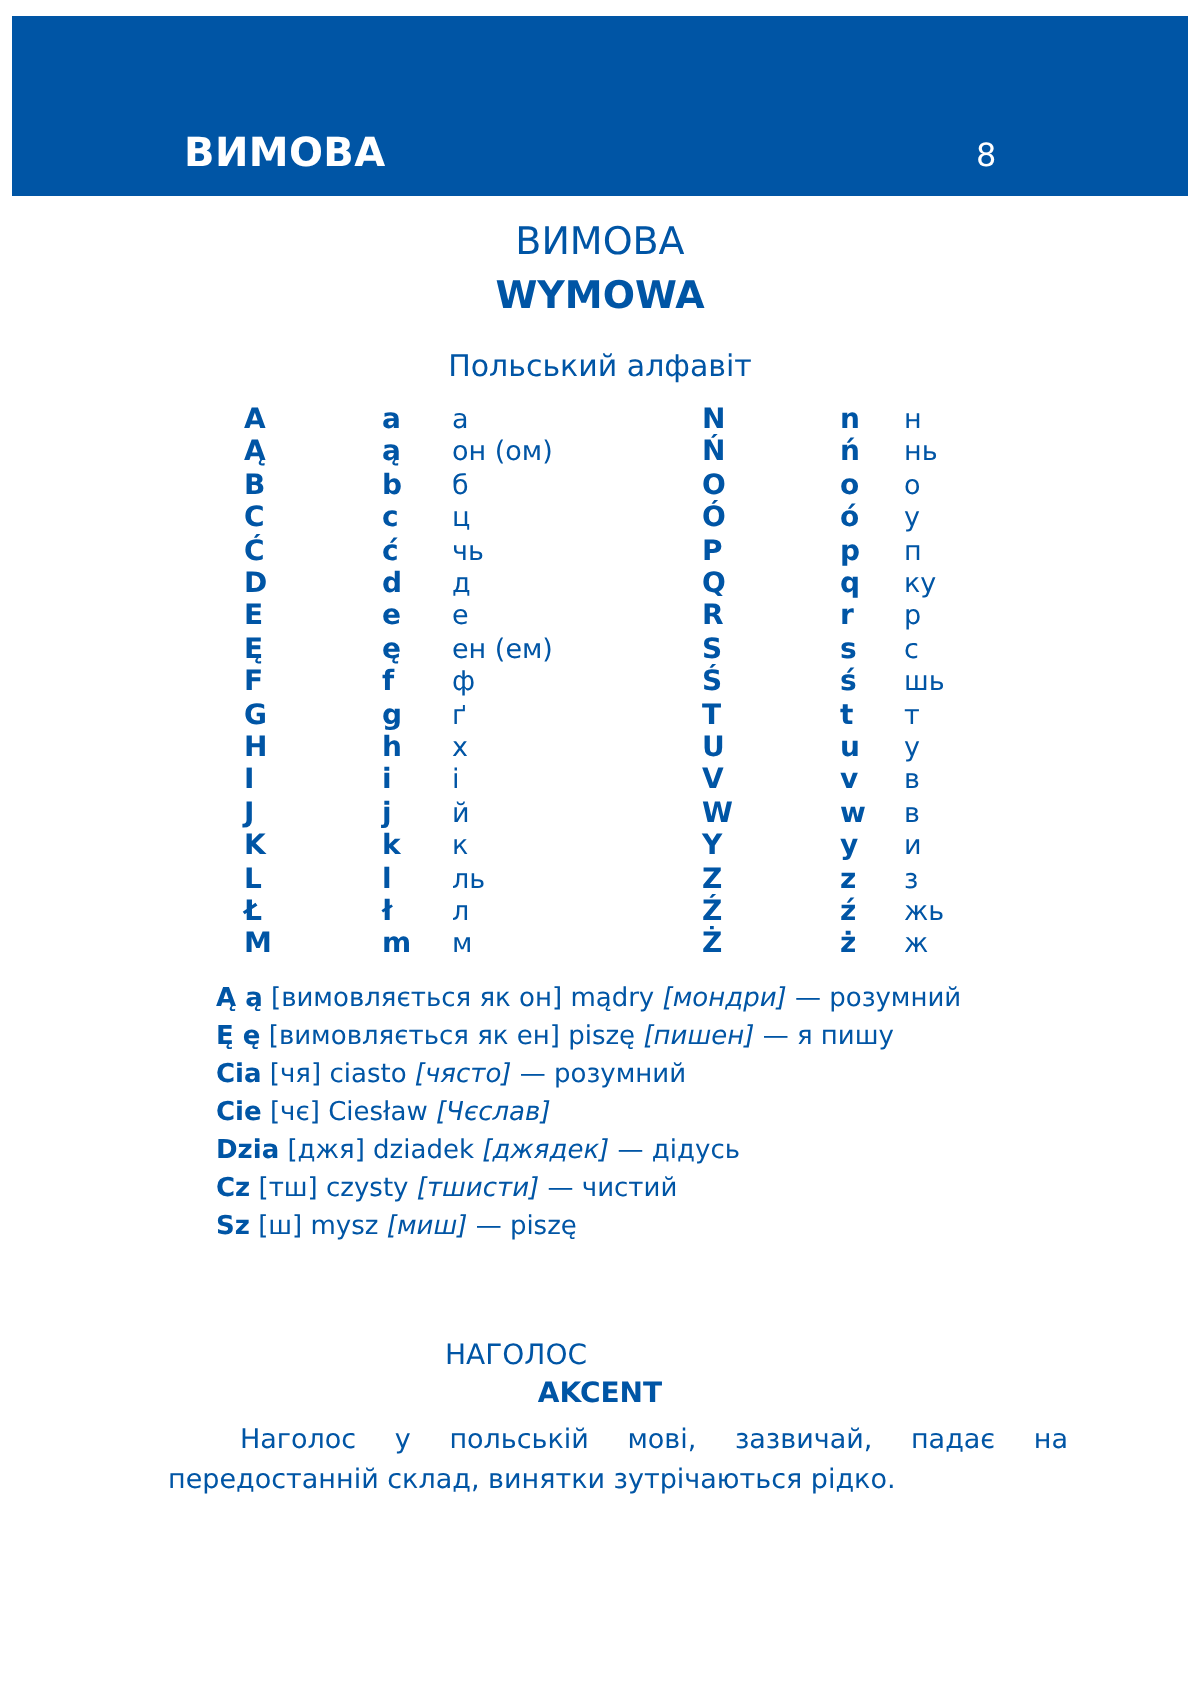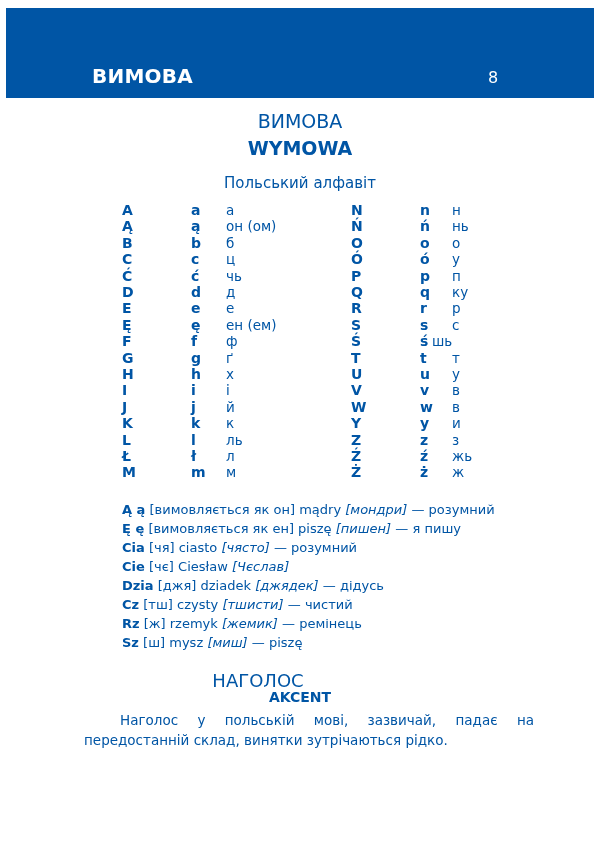--- a/index.html
+++ b/index.html
@@ -12,26 +12,26 @@
   .title-ua { position: absolute; left: 0; width: 600px; top: 110px; text-align: center; font-size: 19px; color: #0055A5; }
   .title-pl { position: absolute; left: 0; width: 600px; top: 137px; text-align: center; font-size: 19px; font-weight: bold; color: #0055A5; }
   .subtitle { position: absolute; left: 0; width: 600px; top: 174px; text-align: center; font-size: 15px; color: #0055A5; }
 
   .alphabet { position: absolute; left: 0; top: 200px; width: 600px; }
   .alpha-row { position: absolute; height: 16px; font-size: 14px; line-height: 16px; }
   .alpha-row .up { position: absolute; font-weight: bold; }
   .alpha-row .lo { position: absolute; font-weight: bold; }
   .alpha-row .cy { position: absolute; white-space: nowrap; font-size: 13.5px; }
 
-  .examples { position: absolute; left: 122px; top: 490px; width: 440px; margin-top: 10px; }
+  .examples { position: absolute; left: 108px; top: 490px; width: 440px; }
   .ex-line { height: 19px; font-size: 13px; line-height: 19px; white-space: nowrap; }
   .ex-line .k { font-weight: bold; }
   .ex-line .i { font-style: italic; }
 
-  .accent-ua { position: absolute; left: 0; width: 516px; top: 670px; text-align: center; font-size: 18px; }
+  .accent-ua { position: absolute; left: 0; width: 516px; top: 670px; text-align: center; font-size: 14px; }
   .accent-pl { position: absolute; left: 0; width: 600px; top: 689px; text-align: center; font-size: 14px; font-weight: bold; }
   .accent-text { position: absolute; left: 84px; width: 450px; top: 710px; font-size: 13.5px; font-weight: normal; line-height: 20px; text-align: justify; text-indent: 36px; }
 </style>
 </head>
 <body>
 
 <div class="header-band">
 </div>
 <div class="header-title">ВИМОВА</div>
 <div class="header-page">8</div>
@@ -162,21 +162,21 @@
       <span class="cy" style="left: 452px;">р</span>
     </div>
     <div class="alpha-row" style="top: 116.8px; left: 0px; width: 600px;">
       <span class="up" style="left: 351px;">S</span>
       <span class="lo" style="left: 420px;">s</span>
       <span class="cy" style="left: 452px;">с</span>
     </div>
     <div class="alpha-row" style="top: 133.2px; left: 0px; width: 600px;">
       <span class="up" style="left: 351px;">Ś</span>
       <span class="lo" style="left: 420px;">ś</span>
-      <span class="cy" style="left: 432px; text-align: right;">шь</span>
+      <span class="cy" style="left: 452px; text-align: right;">шь</span>
     </div>
     <div class="alpha-row" style="top: 149.6px; left: 0px; width: 600px;">
       <span class="up" style="left: 351px;">T</span>
       <span class="lo" style="left: 420px;">t</span>
       <span class="cy" style="left: 452px;">т</span>
     </div>
     <div class="alpha-row" style="top: 166px; left: 0px; width: 600px;">
       <span class="up" style="left: 351px;">U</span>
       <span class="lo" style="left: 420px;">u</span>
       <span class="cy" style="left: 452px;">у</span>
@@ -213,19 +213,18 @@
     </div>
   </div>
 
 <div class="examples" id="examples">
     <div class="ex-line"><span class="k">Ą ą</span> <span class="n">[вимовляється як он]</span> <span class="w">mądry</span> <span class="i">[мондри]</span> <span class="t">— розумний</span> </div>
     <div class="ex-line"><span class="k">Ę ę</span> <span class="n">[вимовляється як ен]</span> <span class="w">piszę</span> <span class="i">[пишен]</span> <span class="t">— я пишу</span> </div>
     <div class="ex-line"><span class="k">Cia</span> <span class="n">[чя]</span> <span class="w">ciasto</span> <span class="i">[чясто]</span> <span class="t">— розумний</span> </div>
     <div class="ex-line"><span class="k">Cie</span> <span class="n">[чє]</span> <span class="w">Ciesław</span> <span class="i">[Чєслав]</span> </div>
     <div class="ex-line"><span class="k">Dzia</span> <span class="n">[джя]</span> <span class="w">dziadek</span> <span class="i">[джядек]</span> <span class="t">— дідусь</span> </div>
     <div class="ex-line"><span class="k">Cz</span> <span class="n">[тш]</span> <span class="w">czysty</span> <span class="i">[тшисти]</span> <span class="t">— чистий</span> </div>
-    <div class="ex-line"><span class="k">Rz</span> <span class="n">[ж]</span> <span class="w">rzemyk</span> <span class="i">[жемик]</span> <span class="t">— ремінець</span> </div>
     <div class="ex-line"><span class="k">Sz</span> <span class="n">[ш]</span> <span class="w">mysz</span> <span class="i">[миш]</span> <span class="t">— piszę</span> </div>
   </div>
 
 <div class="accent-ua">НАГОЛОС</div>
 <div class="accent-pl">AKCENT</div>
 <div class="accent-text">Наголос у польській мові, зазвичай, падає на передостанній склад, винятки зутрічаються рідко.</div>
 
 </body></html>

